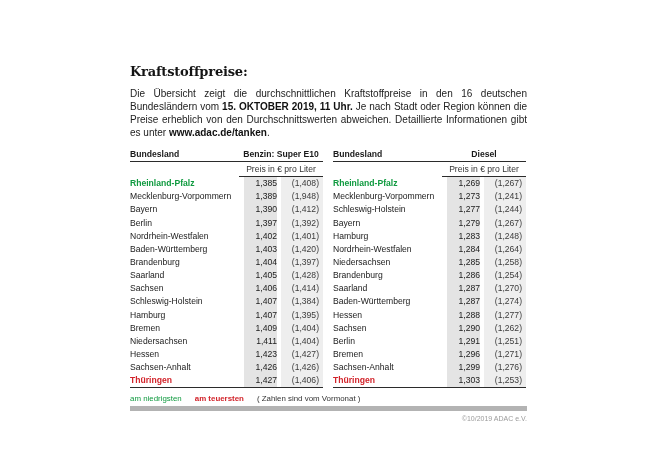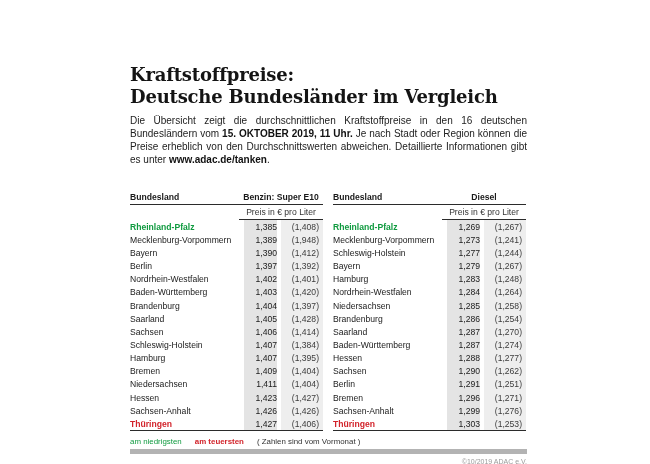--- a/index.html
+++ b/index.html
@@ -5,29 +5,29 @@
   html, body { margin:0; padding:0; background:#fff; }
   body {
     width:650px; height:464px; position:relative; overflow:hidden;
     font-family:"Liberation Sans", sans-serif; color:#1a1a1a;
     -webkit-font-smoothing:antialiased;
   }
   .sheet { position:absolute; left:130px; top:64px; width:397px; }
 
   .title {
     font-family:"DejaVu Serif", serif; font-weight:bold;
-    font-size:18px; line-height:1.2; color:#141414; letter-spacing:-0.2px;
+    font-size:13px; line-height:1.2; color:#141414; letter-spacing:-0.2px;
   }
   .intro {
     margin-top:7px; font-size:10px; line-height:1.3; color:#222;
     text-align:justify;
   }
   .intro b { color:#111; }
 
-  .tables { display:flex; gap:10px; margin-top:26px; }
+  .tables { display:flex; gap:10px; margin-top:10px; }
   .tbl { width:193px; font-size:8.6px; }
 
   .thead1 { display:flex; align-items:flex-end; border-bottom:1px solid #2b2b2b; padding-bottom:2px; }
   .thead1 .hname { flex:1; font-weight:bold; }
   .thead1 .hfuel { width:84px; text-align:center; font-weight:bold; white-space:nowrap; }
   .thead2 { display:flex; justify-content:flex-end; }
   .thead2 .hunit {
     width:84px; text-align:center; color:#333;
     padding:2px 0 2px 0; border-bottom:1px solid #2b2b2b; white-space:nowrap;
   }
@@ -55,21 +55,20 @@
   .divider-bar { height:5px; background:var(--bar); margin-top:3px; }
   .copyright { text-align:right; font-size:7px; color:#9a9a9a; margin-top:4px; }
 </style>
 </head>
 <body>
 
 <div class="sheet">
 
   <div class="title">
     <span>Kraftstoffpreise:</span><br>
-    <span>Deutsche Bundesländer im Vergleich</span>
   </div>
 
   <p class="intro"><span>Die Übersicht zeigt die durchschnittlichen Kraftstoffpreise in den 16 deutschen Bundesländern vom </span><b>15. OKTOBER 2019, 11 Uhr.</b><span> Je nach Stadt oder Region können die Preise erheblich von den Durchschnittswerten abweichen. Detaillierte Informationen gibt es unter </span><b>www.adac.de/tanken</b><span>.</span></p>
 
   <div class="tables">
 
     <div class="tbl">
       <div class="thead1">
         <span class="hname">Bundesland</span>
         <span class="hfuel">Benzin: Super E10</span>

